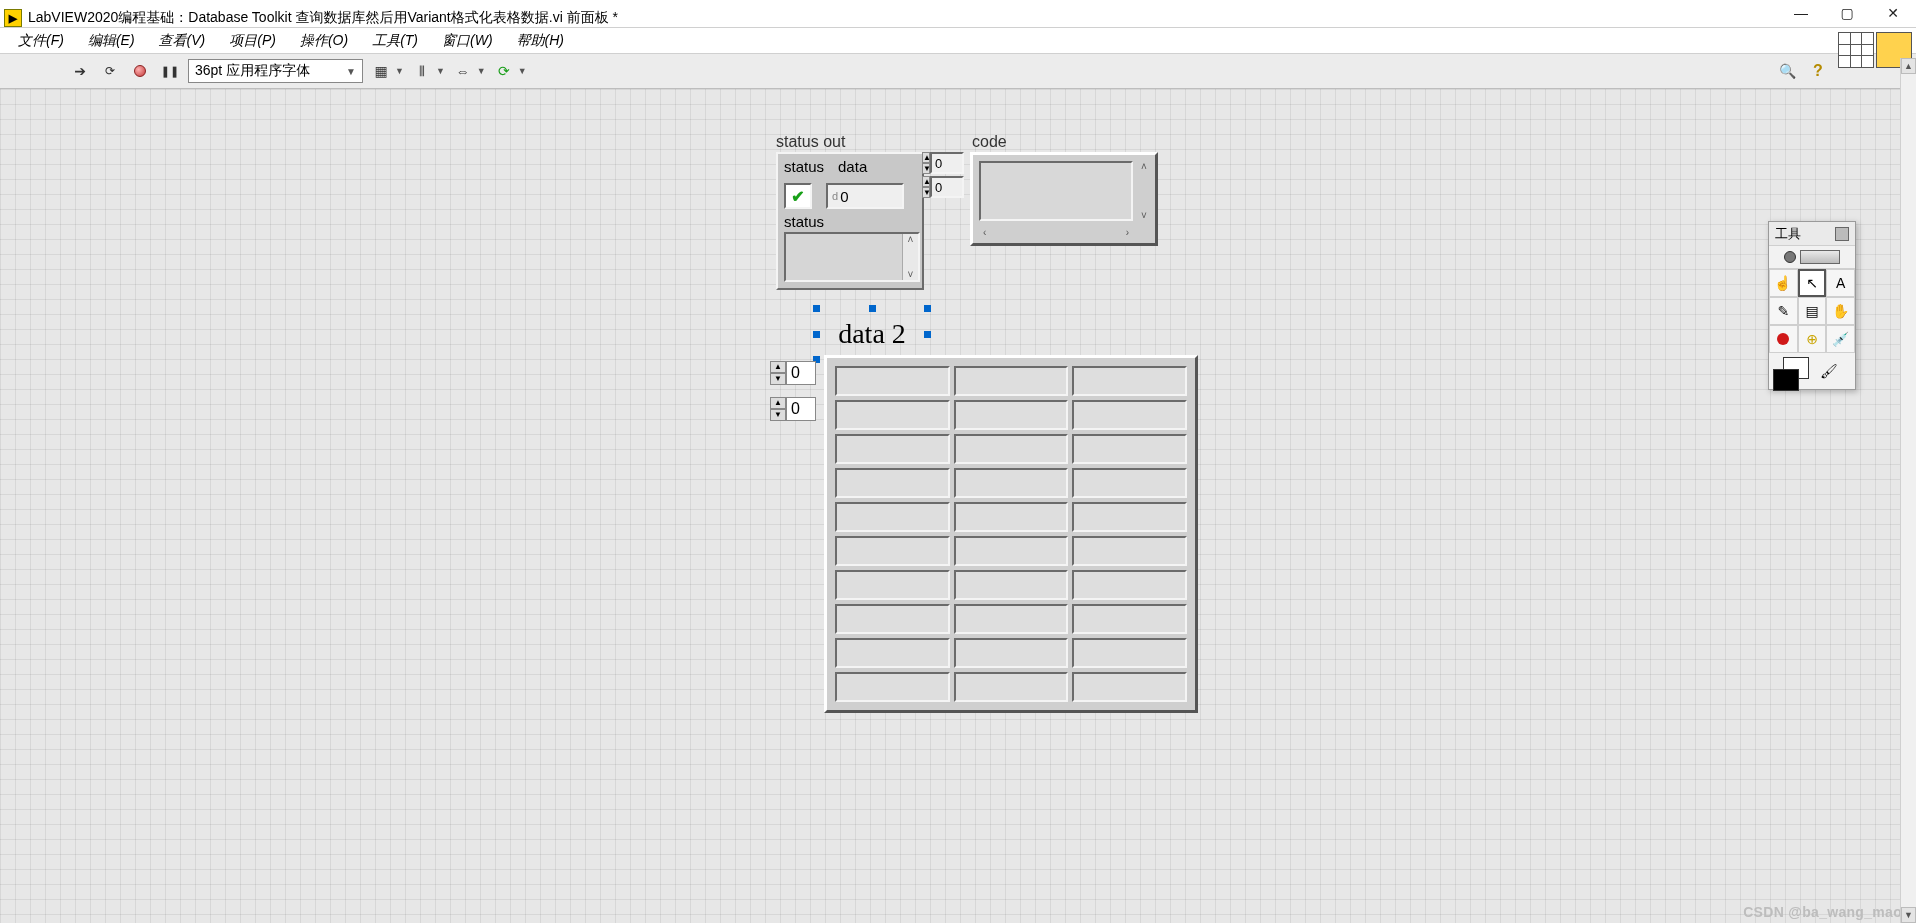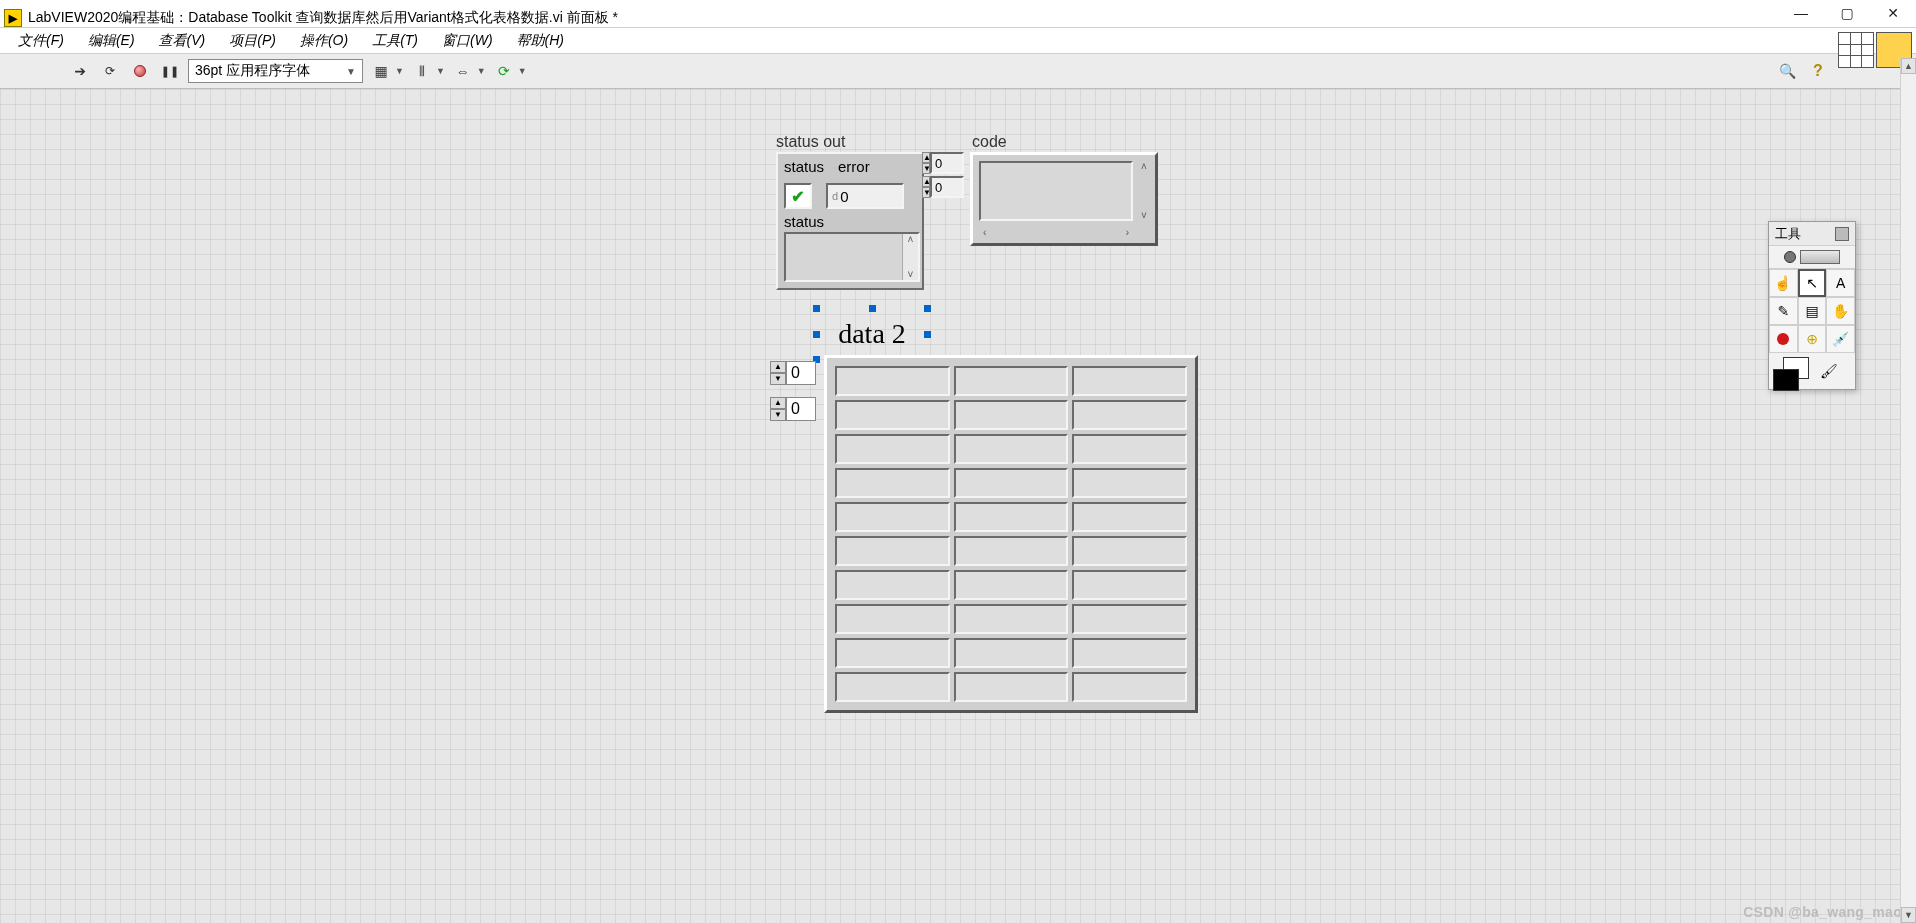--- a/index.html
+++ b/index.html
@@ -176,21 +176,21 @@
   </div>
 </div>
 
 <div id="canvas">
 
   <div class="lbl" style="left:776px; top:44px;">status out</div>
 
   <div id="error-cluster">
     <div class="row1">
       <span>status</span>
-      <span>error</span>
+      <span>data</span>
     </div>
     <div class="status-code-row">
       <div class="status-box">✔</div>
       <div class="code-box">
         <span style="color:#888;font-size:11px;margin-right:2px;">d</span>
         <span>0</span>
       </div>
     </div>
     <div style="font-size:15px;margin-bottom:2px;">status</div>
     <div class="src-box">

